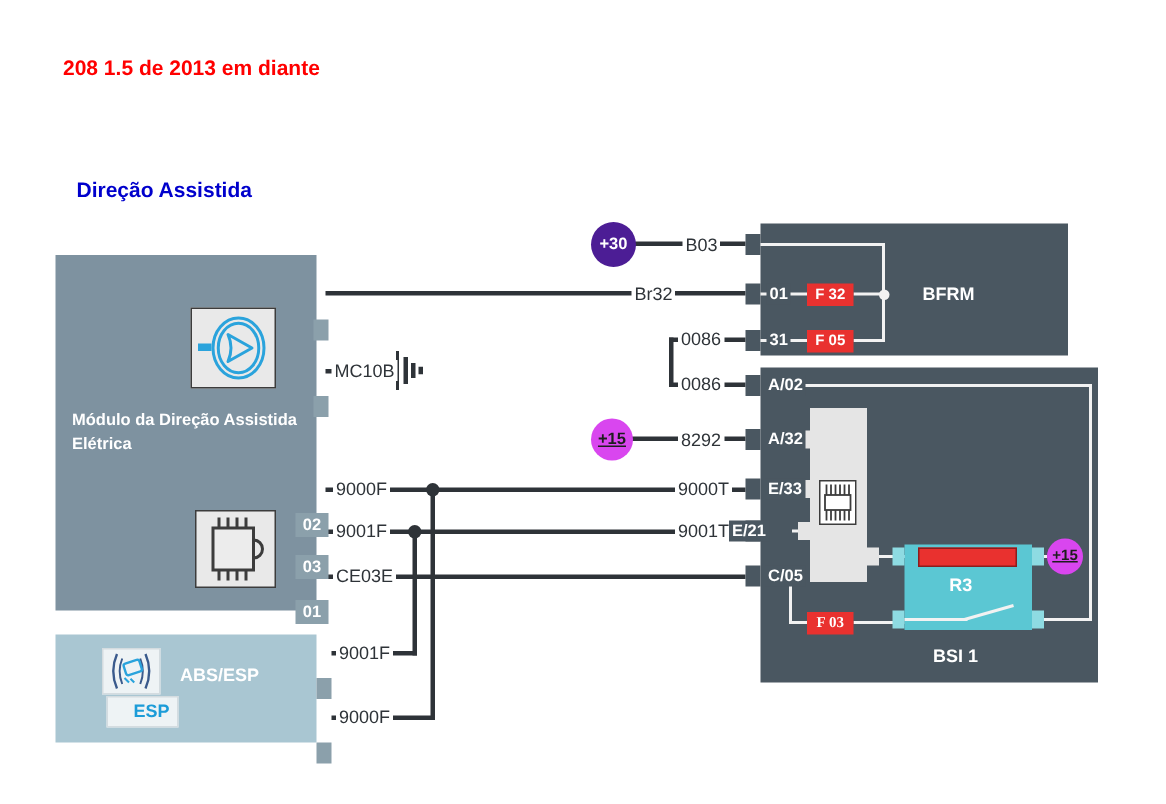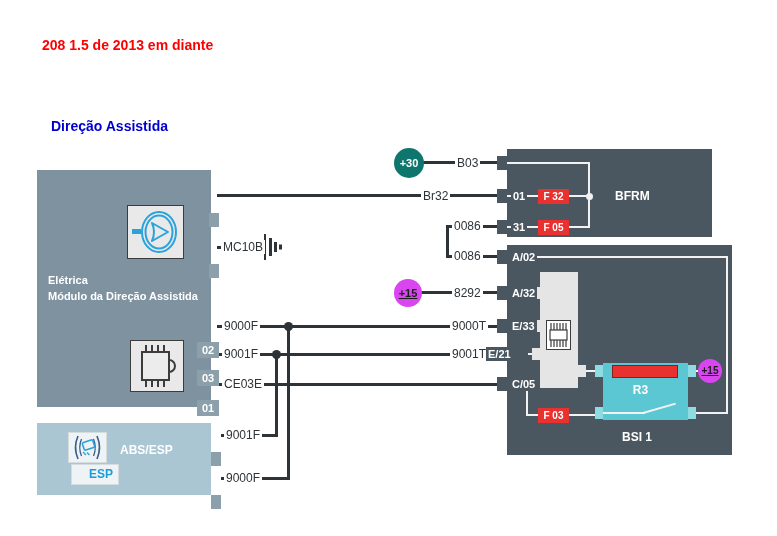--- a/index.html
+++ b/index.html
@@ -30,21 +30,21 @@
            text-align:center;z-index:4;}
   .inbox-label{position:absolute;color:#fff;font-weight:bold;font-size:11px;line-height:14px;
            background:#4a5761;padding:0 2px;white-space:nowrap;z-index:5;}
   .box-title{position:absolute;color:#fff;font-weight:bold;font-size:12px;line-height:14px;
            white-space:nowrap;z-index:5;}
   
   .fuse{position:absolute;width:31px;height:15px;background:#e9312f;color:#fff;font-weight:bold;
         font-size:10px;line-height:15px;text-align:center;z-index:6;}
   
   .supply{position:absolute;border-radius:50%;text-align:center;font-weight:bold;z-index:6;}
-  .red-supply{background:#0f766e;color:#fff;}
+  .red-supply{background:#4c1d95;color:#fff;}
   .yellow-supply{background:#d946ef;color:#1d1d1d;text-decoration:underline;}
   .iconbox{position:absolute;background:#e9e9e9;border:1px solid #3c3c3c;z-index:4;}
   .iconbox-light{position:absolute;background:#eef3f5;border:1px solid #d4dce0;z-index:4;}
   .title{position:absolute;font-weight:bold;font-size:14px;white-space:nowrap;text-align:center;}
 </style>
 </head>
 <body>
 
 <div class="canvas">
 
@@ -54,22 +54,22 @@
   <div class="box steering" style="left:37px;top:170px;width:174px;height:237px;"></div>
   <div class="iconbox" style="left:127px;top:205px;width:55px;height:52px;">
     <svg width="55" height="52" viewBox="0 0 55 52">
       <ellipse cx="31" cy="26" rx="17" ry="20" fill="none" stroke="#2aa3dc" stroke-width="2"></ellipse>
       <ellipse cx="31" cy="26" rx="13.5" ry="16.5" fill="none" stroke="#2aa3dc" stroke-width="2"></ellipse>
       <path d="M24 17 L40 26 L24 35 Q28 26 24 17 Z" fill="none" stroke="#2aa3dc" stroke-width="2" stroke-linejoin="round"></path>
       <rect x="4" y="23" width="9" height="5" fill="#2aa3dc"></rect>
     </svg>
   </div>
   <div class="abs" style="left:48px;top:272px;width:155px;color:#fff;font-weight:bold;font-size:11px;line-height:16px;z-index:4;">
+    <div>Módulo da Direção Assistida</div>
     <div>Elétrica</div>
-    <div>Módulo da Direção Assistida</div>
   </div>
   <div class="iconbox" style="left:130px;top:340px;width:52px;height:50px;">
     <svg width="52" height="50" viewBox="0 0 52 50">
       <rect x="11" y="11" width="27" height="28" fill="#ececec" stroke="#3c3c3c" stroke-width="2"></rect>
       <path d="M15 4 V11 M21 4 V11 M27 4 V11 M33 4 V11 M15 39 V46 M21 39 V46 M27 39 V46 M33 39 V46" stroke="#3c3c3c" stroke-width="2"></path>
       <path d="M38 19 a6 6 0 0 1 0 12" fill="none" stroke="#3c3c3c" stroke-width="2"></path>
     </svg>
   </div>
 
   <div class="tab tab-steer" style="left:209px;top:189px;width:10px;height:14px;"></div>
@@ -146,21 +146,21 @@
   <div class="box relay" style="left:603px;top:363px;width:85px;height:57px;"></div>
   <div class="tab tab-teal" style="left:595px;top:365px;width:8px;height:12px;"></div>
   <div class="tab tab-teal" style="left:688px;top:365px;width:8px;height:12px;"></div>
   <div class="tab tab-teal" style="left:595px;top:407px;width:8px;height:12px;"></div>
   <div class="tab tab-teal" style="left:688px;top:407px;width:8px;height:12px;"></div>
   <div class="abs" style="left:612px;top:365px;width:64px;height:11px;background:#e9312f;border:1px solid #8c1d1d;z-index:6;"></div>
   <div class="wwire" style="left:603px;top:412px;width:42px;height:2px;z-index:6;"></div>
   <div class="wwire" style="left:643px;top:412px;width:34px;height:2px;transform:rotate(-16deg);transform-origin:0 50%;z-index:6;"></div>
   <div class="abs" style="left:603px;top:383px;width:75px;text-align:center;color:#fff;font-weight:bold;font-size:12px;z-index:6;">R3</div>
   <div class="supply yellow-supply" style="left:698px;top:359px;width:24px;height:24px;font-size:10px;line-height:24px;">+15</div>
-  <div class="fuse" style="left:538px;top:408px;">F 03</div>
+  <div class="fuse" style="left:538px;top:408px;font-family:Liberation Serif, serif;">F 03</div>
 
   <div class="inbox-label" style="left:510px;top:250px;">A/02</div>
   <div class="inbox-label" style="left:510px;top:286px;">A/32</div>
   <div class="inbox-label" style="left:510px;top:319px;">E/33</div>
   <div class="inbox-label" style="left:486px;top:347px;">E/21</div>
   <div class="inbox-label" style="left:510px;top:377px;">C/05</div>
   <div class="box-title" style="left:622px;top:430px;">BSI 1</div>
 
   <div class="supply red-supply" style="left:394px;top:148px;width:30px;height:30px;font-size:11px;line-height:30px;">+30</div>
   <div class="supply yellow-supply" style="left:394px;top:279px;width:28px;height:28px;font-size:11px;line-height:28px;">+15</div>

